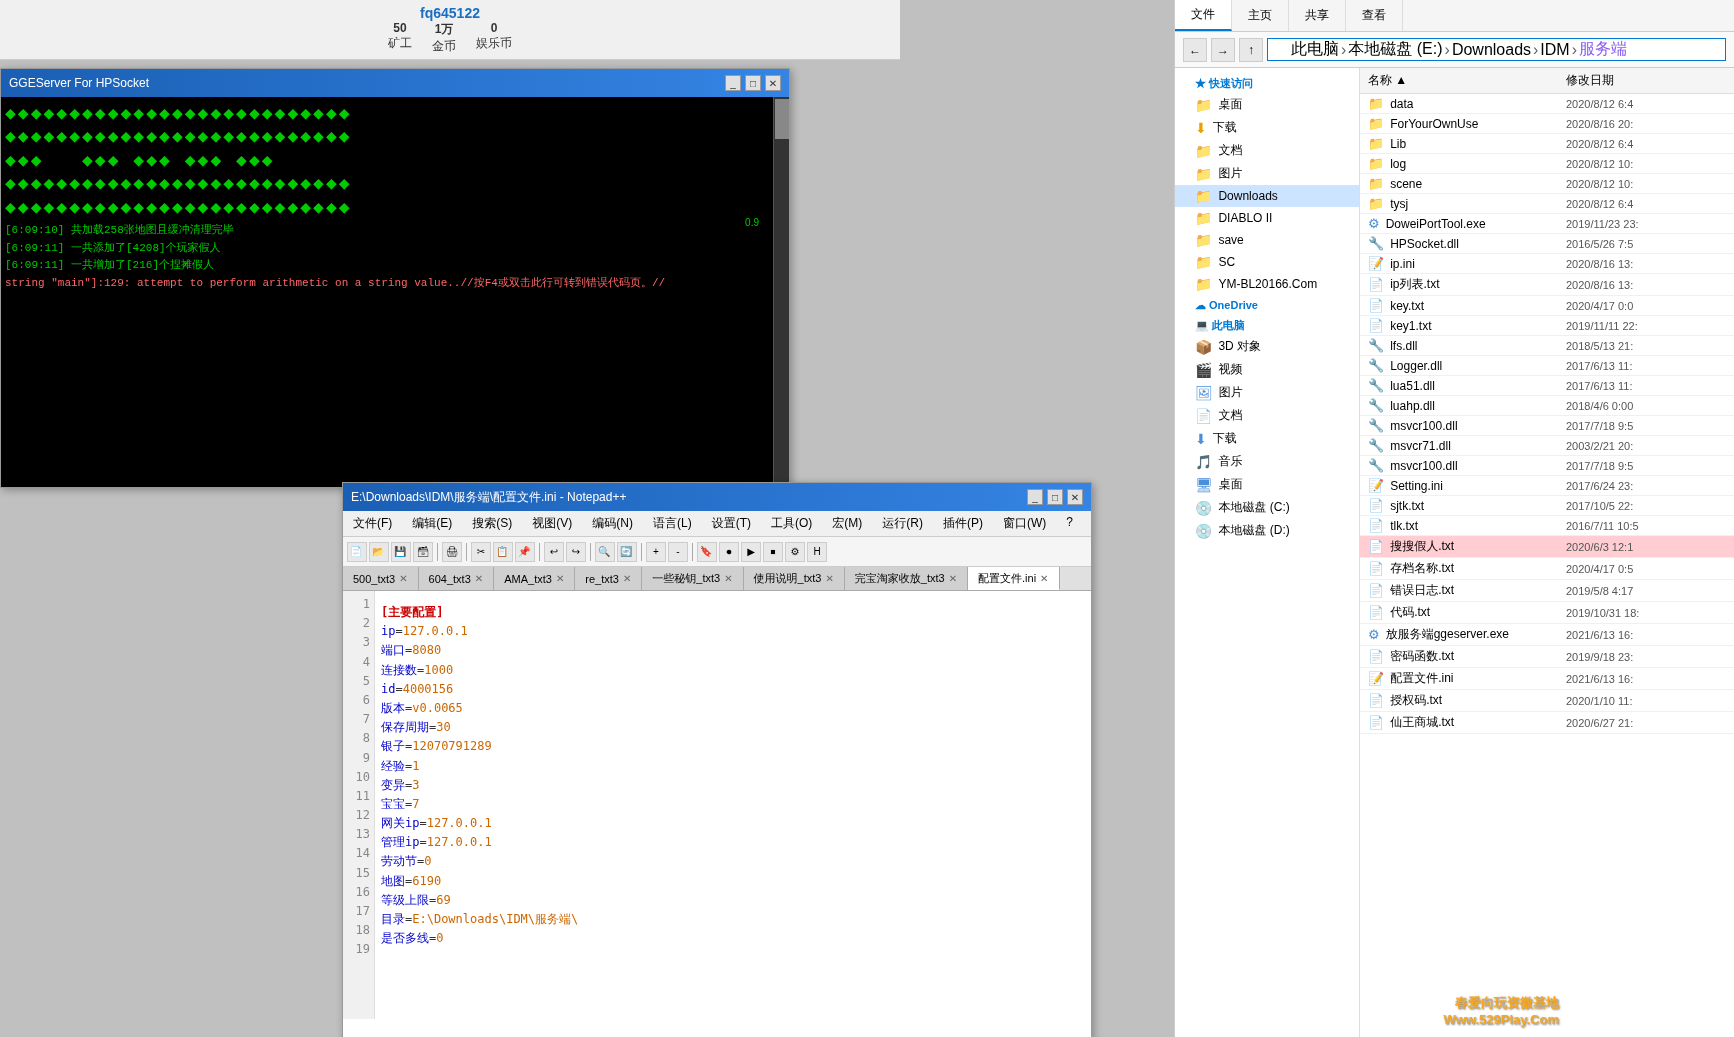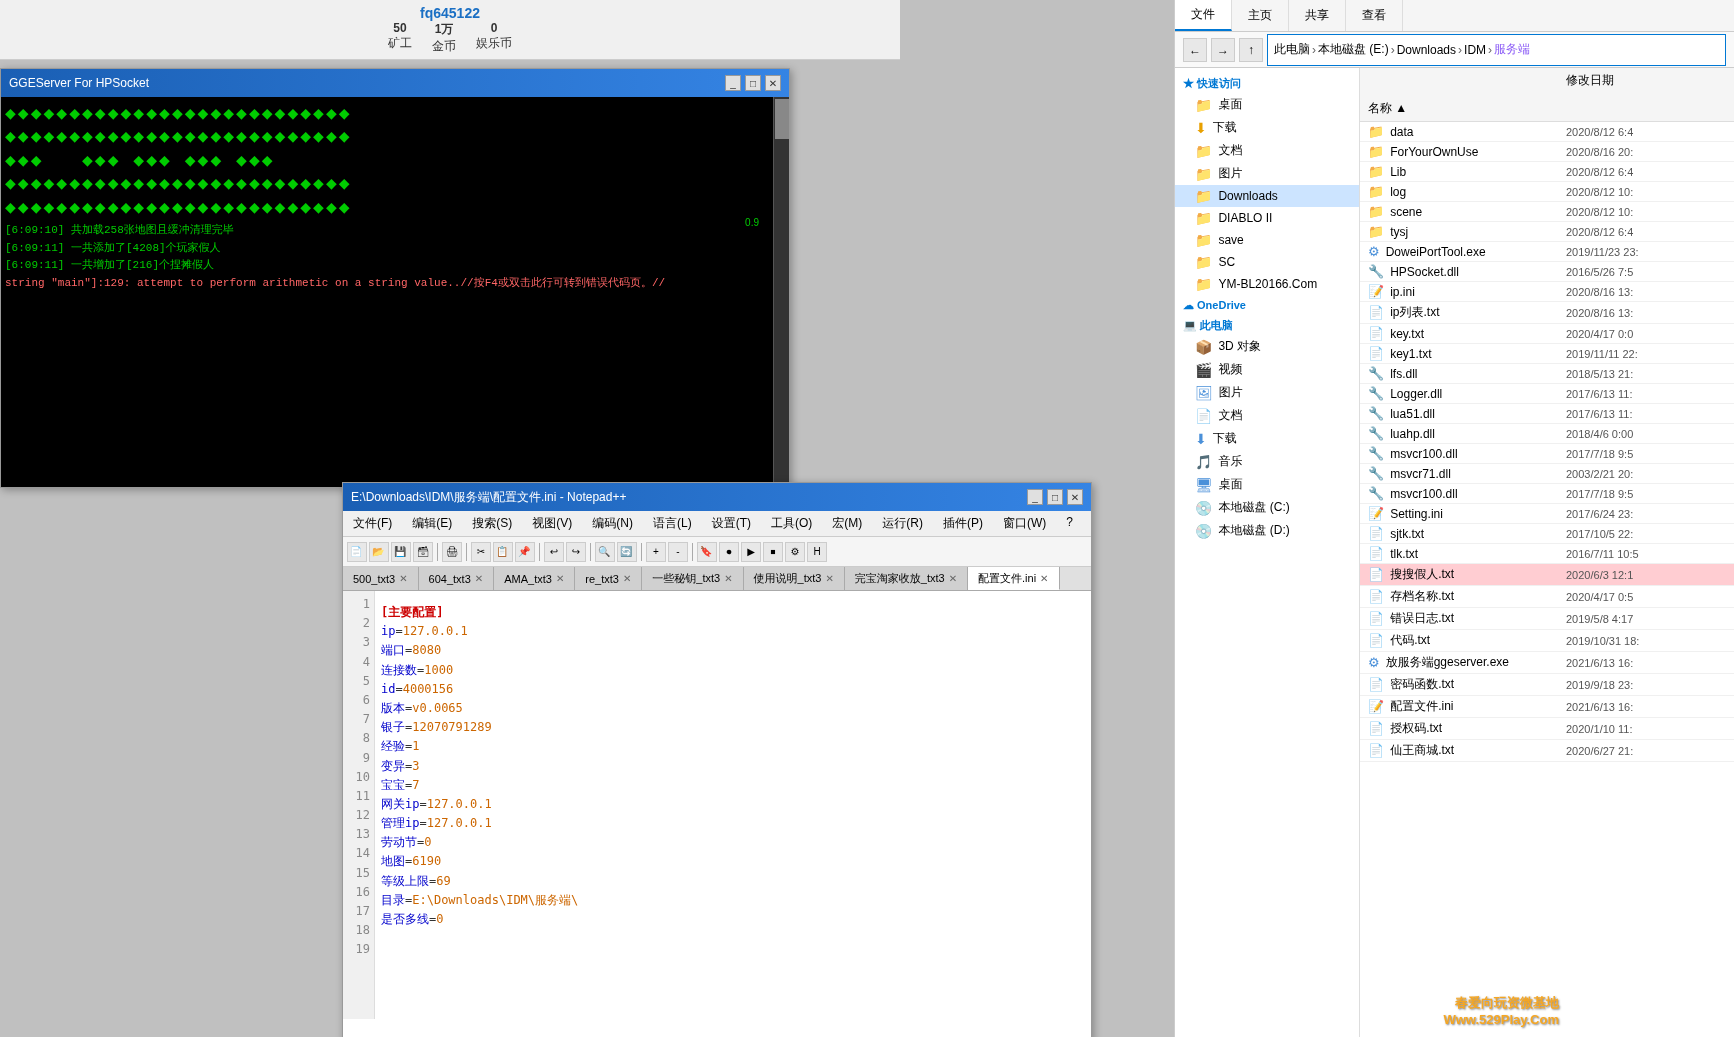--- a/index.html
+++ b/index.html
@@ -329,24 +329,24 @@
       background: #e8e8e8;
       border: 1px solid #ccc;
       display: flex;
       align-items: center;
       justify-content: center;
       font-size: 12px;
       cursor: pointer;
     }
     .addr-path {
       flex: 1;
-      height: 32px;
+      height: 23px;
       border: 1px solid #0078d4;
-      padding: 0 6px;
-      font-size: 12px;
+      padding: 0 23px;
+      font-size: 16px;
       display: flex;
       align-items: center;
       background: #fff;
     }
     .addr-path-item {
       color: #000;
     }
     .addr-path-sep {
       color: #666;
       margin: 0 2px;
@@ -361,21 +361,21 @@
       overflow: hidden;
     }
     .explorer-sidebar {
       width: 185px;
       border-right: 1px solid #ddd;
       overflow-y: auto;
       padding: 4px 0;
       font-size: 12px;
     }
     .sidebar-section {
-      padding: 4px 8px 2px 8px;
+      padding: 4px 8px 2px 20px;
       color: #0078d4;
       font-weight: bold;
       font-size: 11px;
     }
     .sidebar-item {
       padding: 3px 8px 3px 20px;
       cursor: pointer;
       display: flex;
       align-items: center;
       gap: 6px;
@@ -404,21 +404,20 @@
       border-bottom: 1px solid #ddd;
       font-size: 12px;
       padding: 4px 8px;
       position: sticky;
       top: 0;
     }
     .col-name {
       flex: 1;
       font-weight: normal;
       cursor: pointer;
-      margin-top: 28px;
     }
     .col-date {
       width: 160px;
       font-weight: normal;
       cursor: pointer;
     }
     .explorer-row {
       display: flex;
       align-items: center;
       padding: 2px 8px;
@@ -629,20 +628,21 @@
       <span class="notepad-lineno">18</span>
       <span class="notepad-lineno">19</span>
     </div>
     <div class="notepad-editor">
       <span class="code-line"><span class="code-section">[主要配置]</span></span>
       <span class="code-line"><span class="code-key">ip</span><span class="code-equal">=</span><span class="code-value">127.0.0.1</span></span>
       <span class="code-line"><span class="code-key">端口</span><span class="code-equal">=</span><span class="code-value">8080</span></span>
       <span class="code-line"><span class="code-key">连接数</span><span class="code-equal">=</span><span class="code-value">1000</span></span>
       <span class="code-line"><span class="code-key">id</span><span class="code-equal">=</span><span class="code-value">4000156</span></span>
       <span class="code-line"><span class="code-key">版本</span><span class="code-equal">=</span><span class="code-value">v0.0065</span></span>
+      <span class="code-line"><span class="code-key">保存周期</span><span class="code-equal">=</span><span class="code-value">30</span></span>
       <span class="code-line"><span class="code-key">银子</span><span class="code-equal">=</span><span class="code-value">12070791289</span></span>
       <span class="code-line"><span class="code-key">经验</span><span class="code-equal">=</span><span class="code-value">1</span></span>
       <span class="code-line"><span class="code-key">变异</span><span class="code-equal">=</span><span class="code-value">3</span></span>
       <span class="code-line"><span class="code-key">宝宝</span><span class="code-equal">=</span><span class="code-value">7</span></span>
       <span class="code-line"><span class="code-key">网关ip</span><span class="code-equal">=</span><span class="code-value">127.0.0.1</span></span>
       <span class="code-line"><span class="code-key">管理ip</span><span class="code-equal">=</span><span class="code-value">127.0.0.1</span></span>
       <span class="code-line"><span class="code-key">劳动节</span><span class="code-equal">=</span><span class="code-value">0</span></span>
       <span class="code-line"><span class="code-key">地图</span><span class="code-equal">=</span><span class="code-value">6190</span></span>
       <span class="code-line"><span class="code-key">等级上限</span><span class="code-equal">=</span><span class="code-value">69</span></span>
       <span class="code-line"><span class="code-key">目录</span><span class="code-equal">=</span><span class="code-value">E:\Downloads\IDM\服务端\</span></span>

